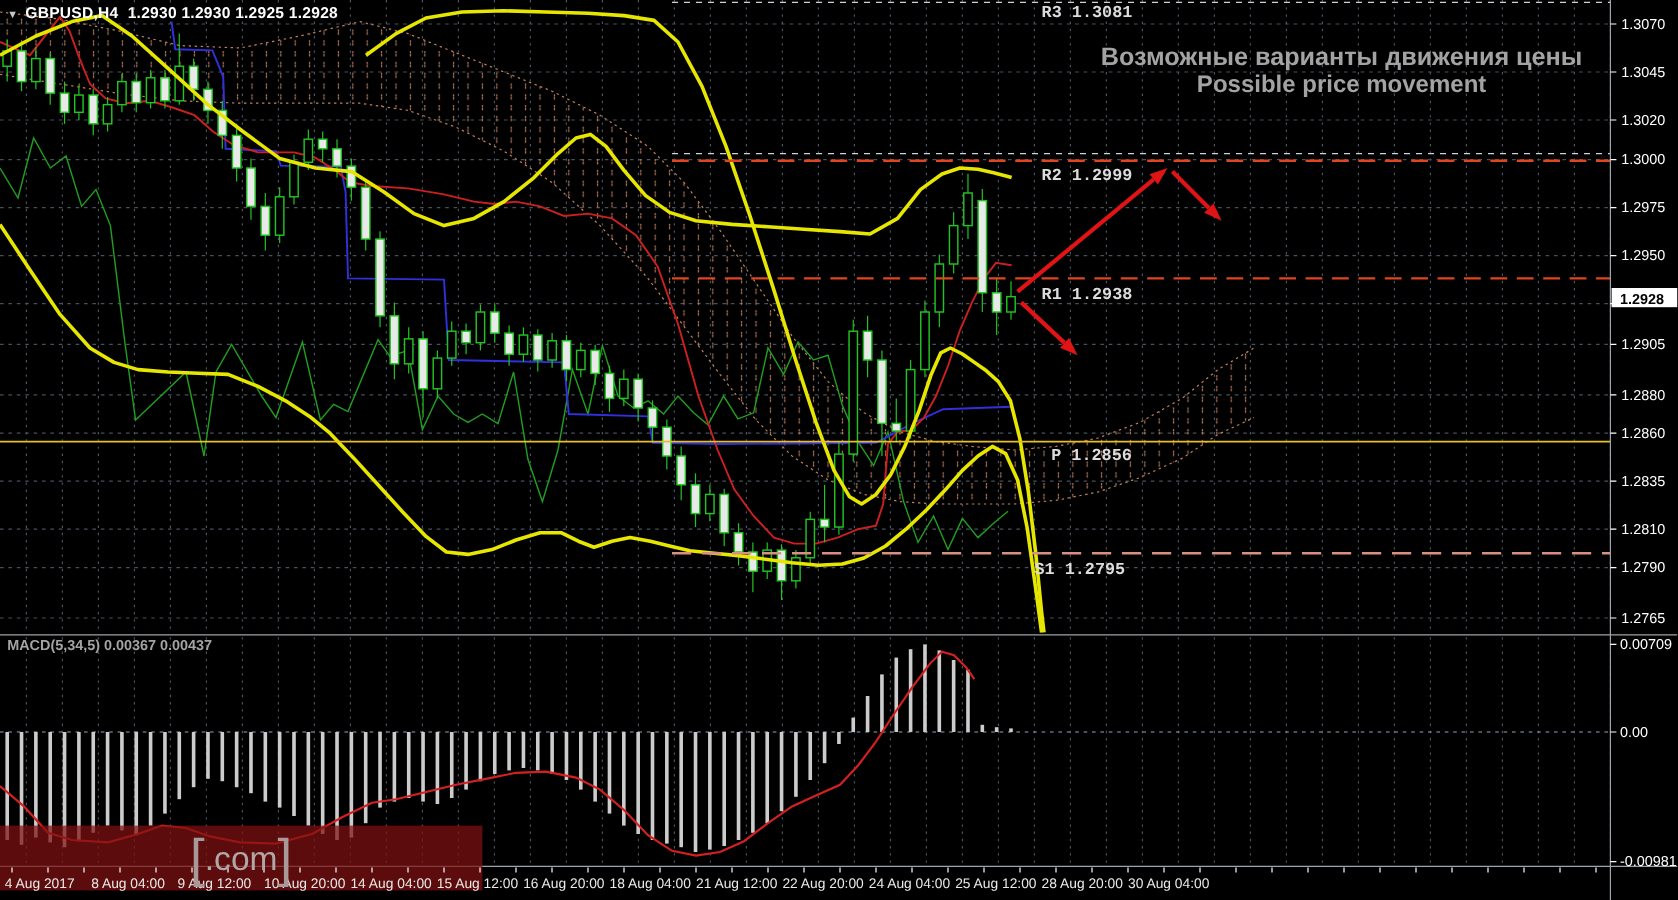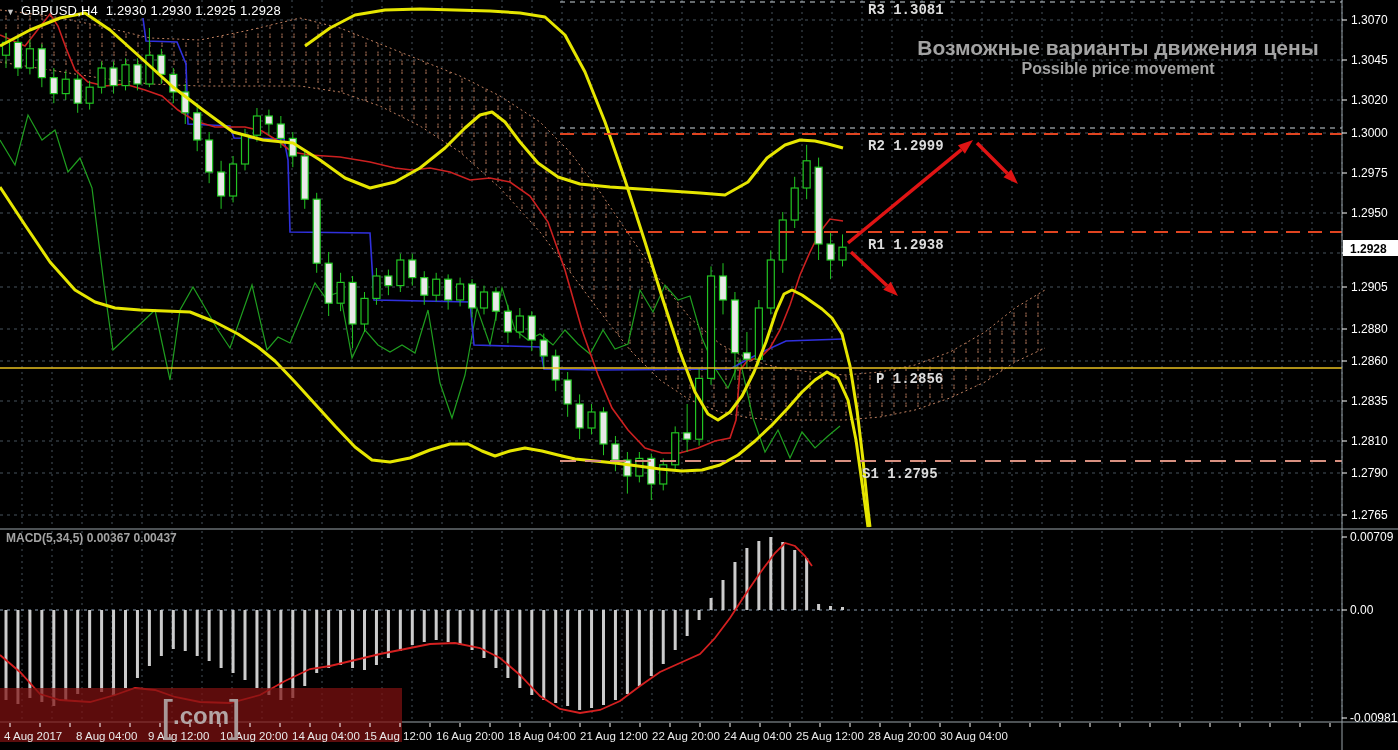--- a/index.html
+++ b/index.html
@@ -1,30 +1,30 @@
 <!DOCTYPE html>
 <html><head>
 <meta charset="utf-8">
 <style>
   html,body{margin:0;padding:0;background:#000;}
   #stage{position:relative;width:1398px;height:750px;overflow:hidden;background:#000;
          font-family:"Liberation Sans",sans-serif;}
   #chart{position:absolute;left:0;top:0;}
-  .title-bar{position:absolute;left:6px;top:3px;color:#fff;font-size:13px;font-weight:normal;
+  .title-bar{position:absolute;left:6px;top:3px;color:#fff;font-size:13px;font-weight:bold;
              letter-spacing:.2px;white-space:nowrap;}
   .title-bar .tri{color:#c8c8c8;font-size:9px;margin-right:6px;}
   .macd-label{position:absolute;left:6px;top:531px;color:#a3a3a3;font-size:12px;font-weight:bold;white-space:nowrap;}
   .annot{position:absolute;right:70px;top:6px;width:420px;text-align:center;line-height:1.15;}
   .annot .ru{font-size:21px;font-weight:bold;}
-  .annot .en{font-size:16px;font-weight:bold;}
+  .annot .en{font-size:20px;font-weight:bold;}
   .wm-text{position:absolute;left:0;top:690px;width:402px;height:52px;display:flex;
            align-items:center;justify-content:center;color:#b3a6a6;white-space:nowrap;}
   .wm-text .br{font-size:44px;font-weight:200;color:#a89898;}
   .wm-text .big{font-size:40px;letter-spacing:1px;margin:0 2px;}
-  .wm-text .sm{font-size:24px;font-weight:bold;}
+  .wm-text .sm{font-size:28px;}
 </style>
 </head>
 <body>
 
 <div id="stage">
   <svg id="chart" width="1398" height="750">
       <rect x="0" y="0" width="1398" height="750" fill="#000000"></rect>
       <defs>
         <pattern id="hatch" width="12" height="9" patternUnits="userSpaceOnUse">
           <path d="M6 0 V4 M6 6.5 V9" stroke="#c08060" stroke-width="1" stroke-dasharray="2,2"></path>

